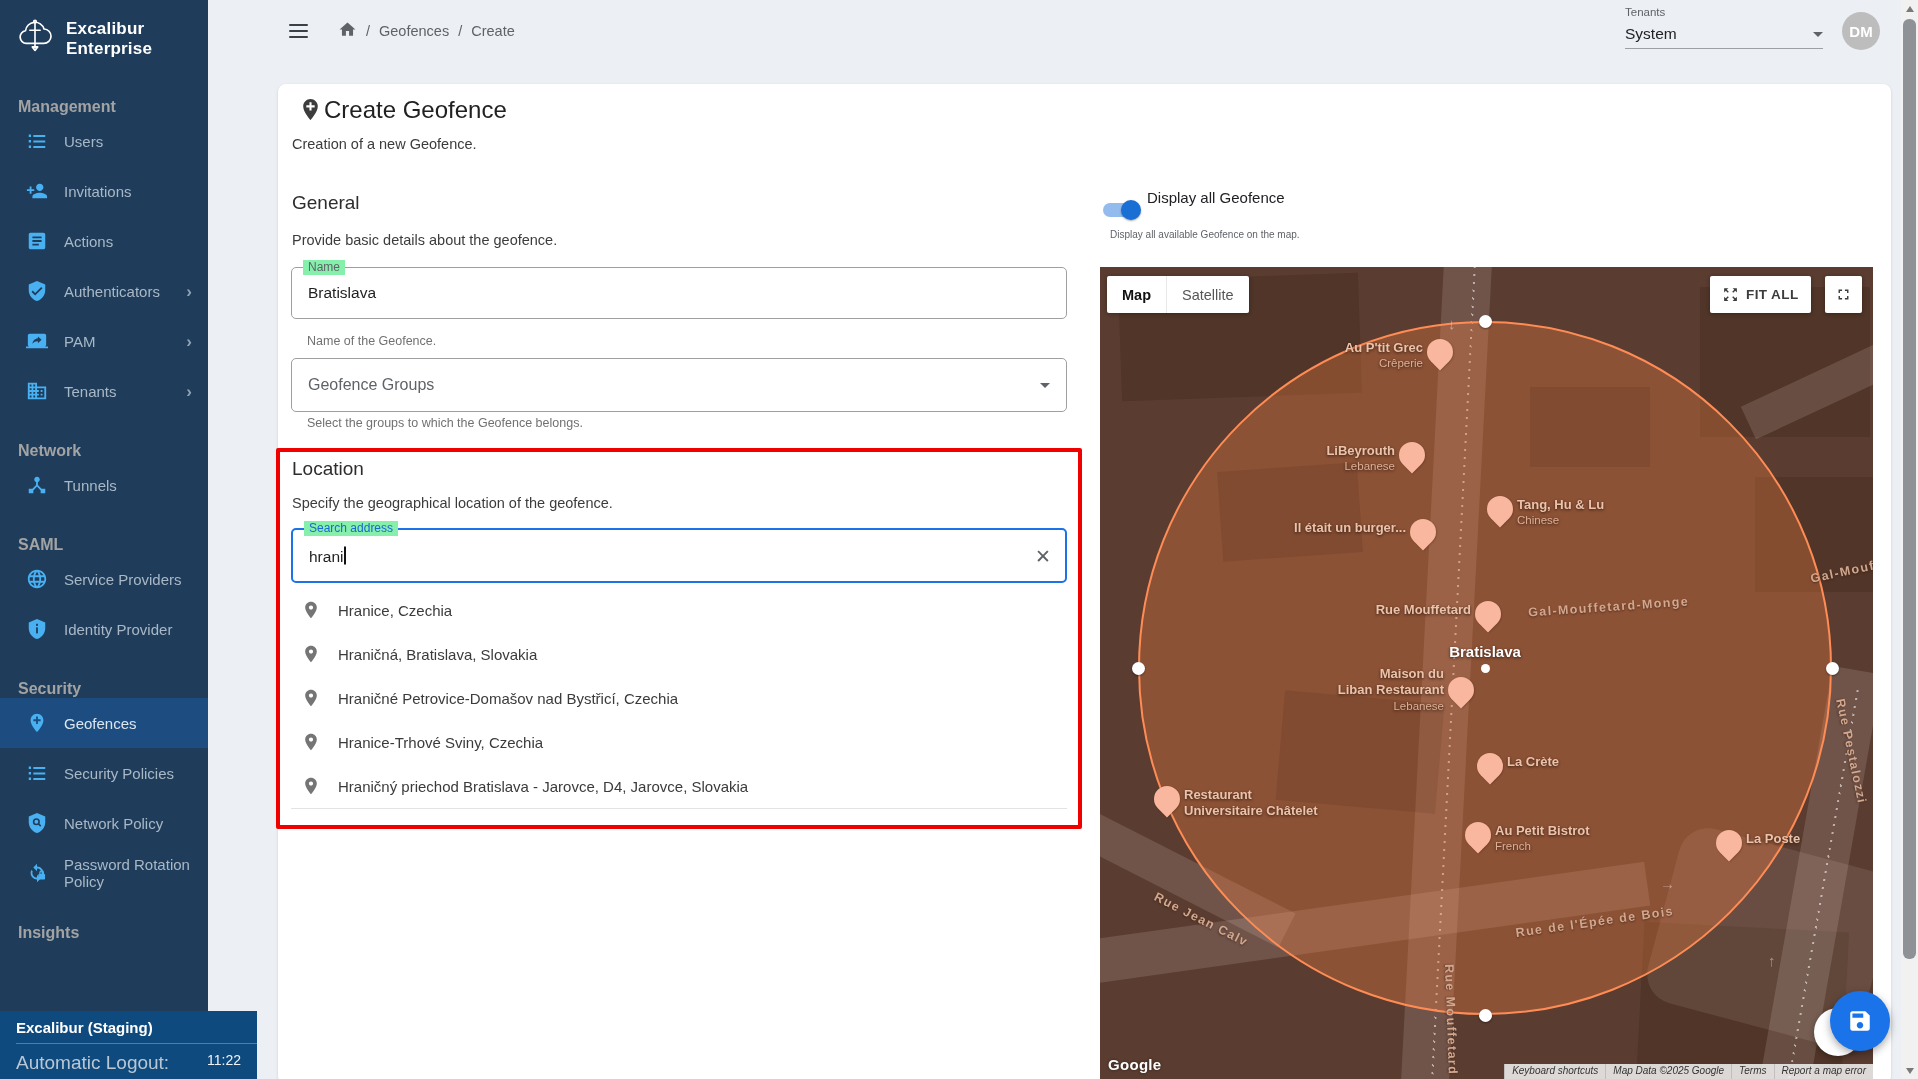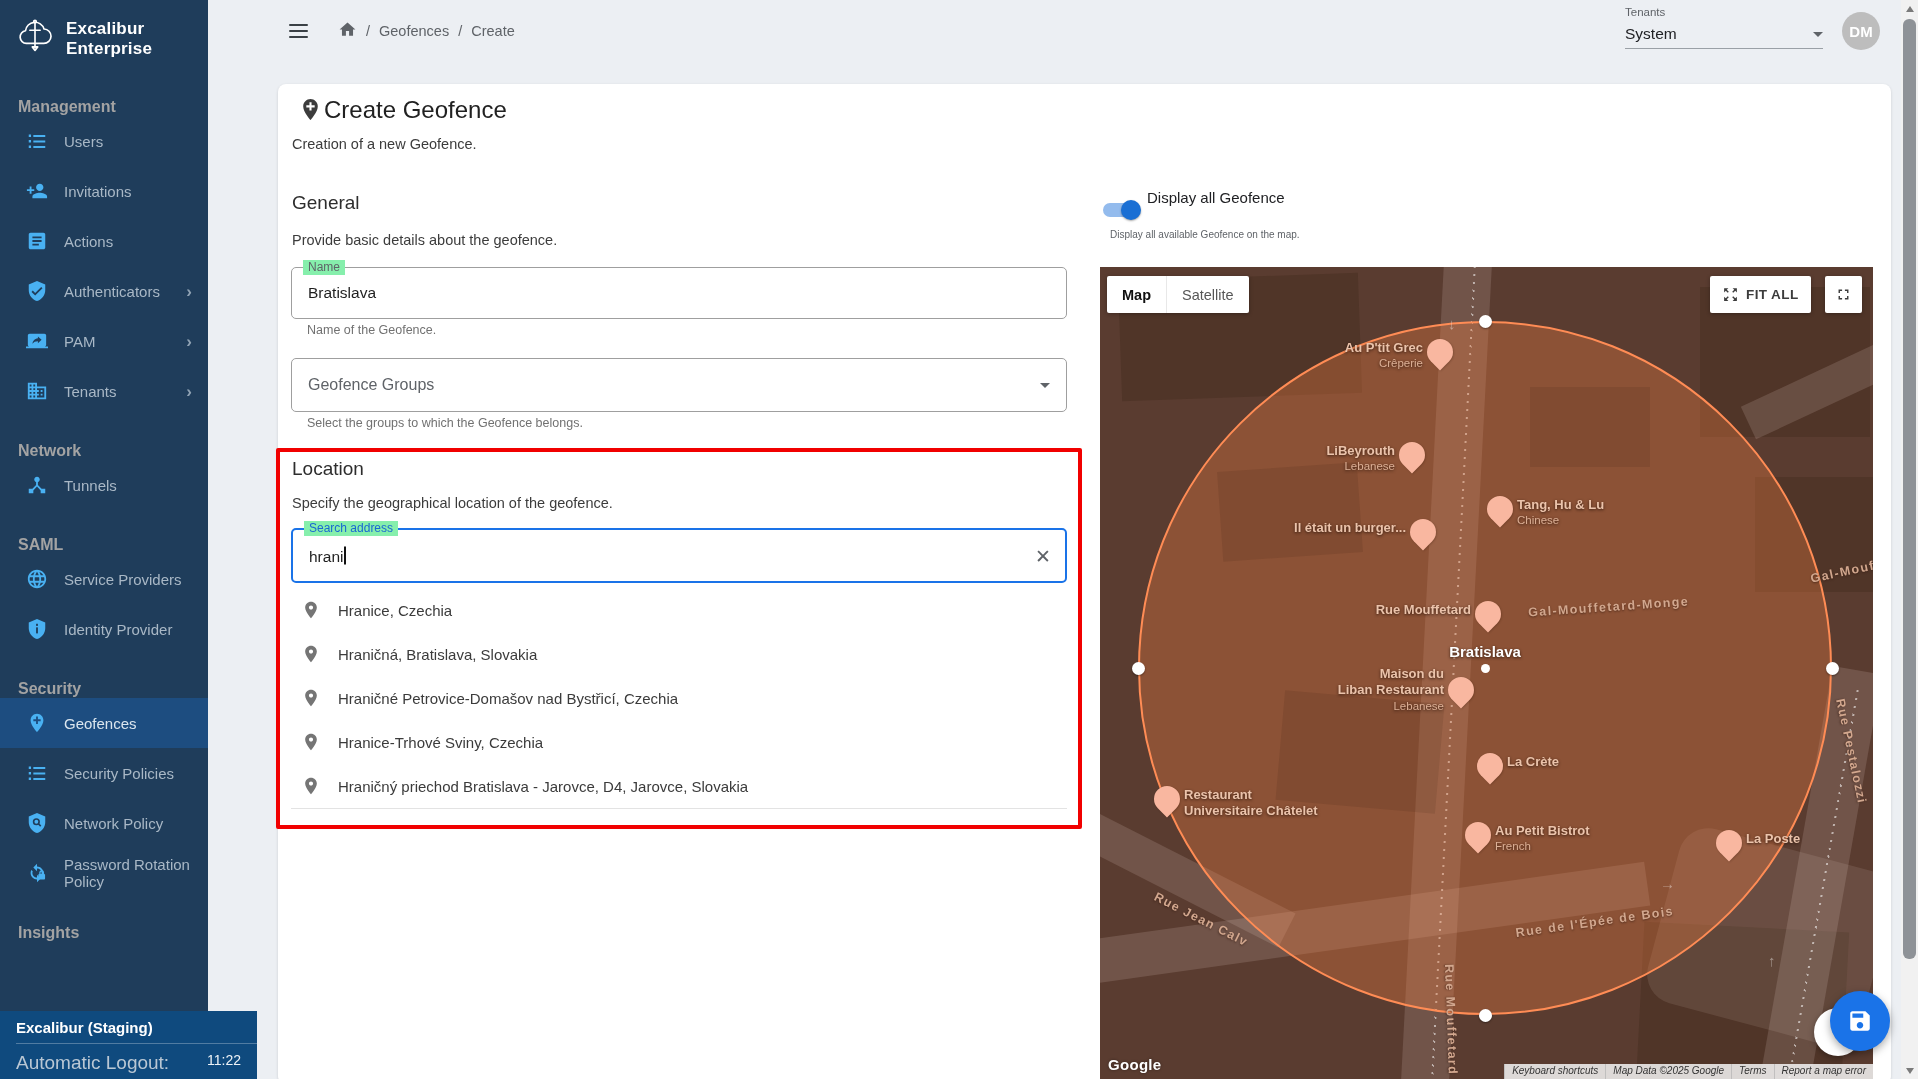--- a/index.html
+++ b/index.html
@@ -50,21 +50,21 @@
   .sec-h { font-size:19px; color:#2d2d2d; }
   .sec-sub { font-size:14.5px; color:#3c3c3c; }
   .gen-h { position:absolute; left:14px; top:108px; }
   .gen-sub { position:absolute; left:14px; top:148px; }
 
   .fld { position:absolute; background:#fff; border:1px solid #9f9f9f; border-radius:5px; }
   .fld-label { position:absolute; top:-8px; left:11px; background:#86efac; padding:0 5px; font-size:12px; color:#5f6368; line-height:15px;}
   .fld-value { position:absolute; left:16px; top:50%; transform:translateY(-50%); font-size:15.5px; color:#1f1f1f; }
   .hint { position:absolute; font-size:12.5px; color:#717171; }
   .name-fld { left:13px; top:183px; width:776px; height:52px; }
-  .name-hint { left:29px; top:239px; }
+  .name-hint { left:29px; top:250px; }
   .groups-fld { left:13px; top:274px; width:776px; height:54px; cursor:pointer; }
   .groups-fld .fld-value { color:#5f6368; font-size:16px; }
   .groups-fld .caret-down { position:absolute; right:16px; top:50%; margin-top:-2px; }
   .groups-hint { left:29px; top:332px; }
 
   
   .red-box { position:absolute; left:-2px; top:364px; width:806px; height:381px; border:4px solid #f10000; border-radius:2px; }
   .loc-h { position:absolute; left:12px; top:6px; }
   .loc-sub { position:absolute; left:12px; top:43px; }
   .search-fld { position:absolute; left:11px; top:76px; width:776px; height:55px; border:2px solid #1a73e8; border-radius:5px; background:#fff;}

